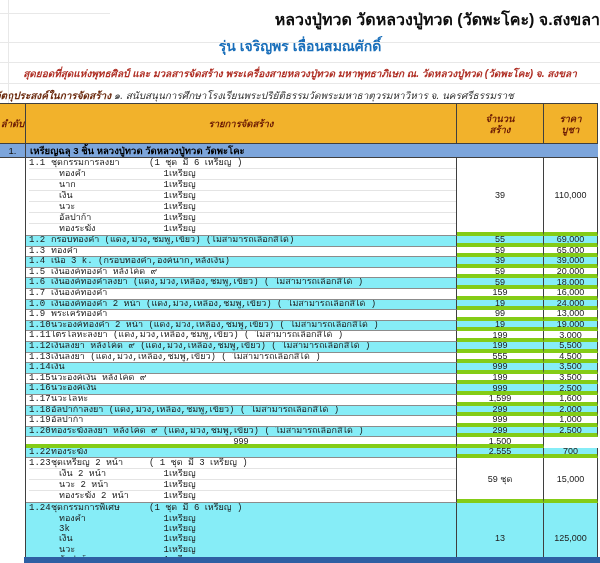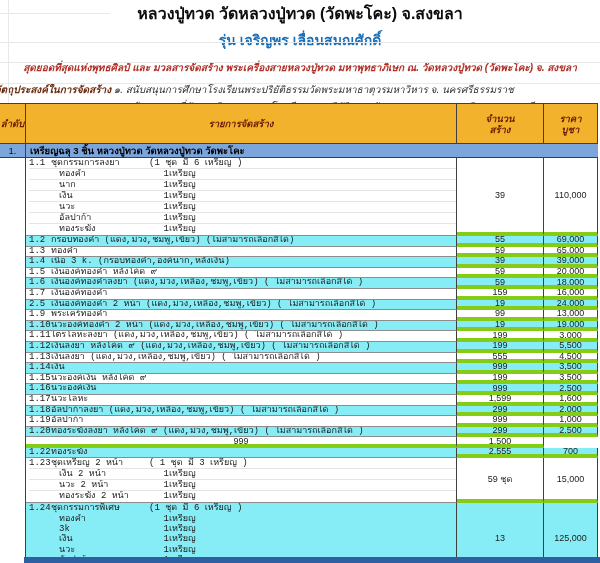--- a/index.html
+++ b/index.html
@@ -7,21 +7,21 @@
   body {
     position:relative; overflow:hidden; background:#ffffff;
     font-family:"Liberation Sans","DejaVu Sans",sans-serif;
     color:#1a1a1a;
   }
   
   .header-area { position:relative; height:103px; overflow:hidden; }
   .gl { position:absolute; background:#e8e8e8; }
   .gl.h { height:1px; left:0; right:0; }
   .gl.v { width:1px; top:0; height:103px; left:8px; }
-  .page-title { text-align:center; font-weight:bold; font-size:16px; color:#0d0d0d; padding-top:1px; white-space:nowrap; }
+  .page-title { text-align:right; font-weight:bold; font-size:16px; color:#0d0d0d; padding-top:7px; white-space:nowrap; }
   .page-subtitle { text-align:center; font-weight:bold; font-size:14px; color:var(--title-blue); margin-top:3px; white-space:nowrap; }
   .tagline { text-align:center; font-style:italic; font-weight:bold; font-size:10px; color:var(--tag-red); margin-top:9px; white-space:nowrap; }
   .purpose { font-size:10px; font-style:italic; margin-top:7px; margin-left:-5px; white-space:nowrap; color:#2e2e2e; }
   .purpose .plabel { font-weight:bold; color:var(--purpose-maroon); }
   .purpose2 { font-size:10px; font-style:italic; margin-left:115px; margin-top:2px; white-space:nowrap; color:#2e2e2e; }
   
   .table { position:absolute; top:103px; left:0; width:598px; border-top:1px solid #3f3f3f; background:#fff; }
   .thead { display:grid; grid-template-columns:26px 431px 87px 54px; height:40px; background:var(--gold); }
   .thead .hcell {
     border-right:1px solid #3f3f3f; border-bottom:1px solid #3f3f3f;
@@ -161,21 +161,21 @@
         <div class="c4">18,000</div>
       </div>
       <div class="row single">
         <div class="c1"></div>
         <div class="c2"><span class="no">1.7</span><span>เงินองค์ทองคำ</span></div>
         <div class="c3">159</div>
         <div class="c4">16,000</div>
       </div>
       <div class="row single shade">
         <div class="c1"></div>
-        <div class="c2"><span class="no">2.5</span><span>เงินองค์ทองคำ 2 หน้า  (แดง,ม่วง,เหลือง,ชมพู,เขียว) ( ไม่สามารถเลือกสีได้ )</span></div>
+        <div class="c2"><span class="no">1.0</span><span>เงินองค์ทองคำ 2 หน้า  (แดง,ม่วง,เหลือง,ชมพู,เขียว) ( ไม่สามารถเลือกสีได้ )</span></div>
         <div class="c3">19</div>
         <div class="c4">24,000</div>
       </div>
       <div class="row single">
         <div class="c1"></div>
         <div class="c2"><span class="no">1.9</span><span>พระเคร์ทองคำ</span></div>
         <div class="c3">99</div>
         <div class="c4">13,000</div>
       </div>
       <div class="row single shade">

